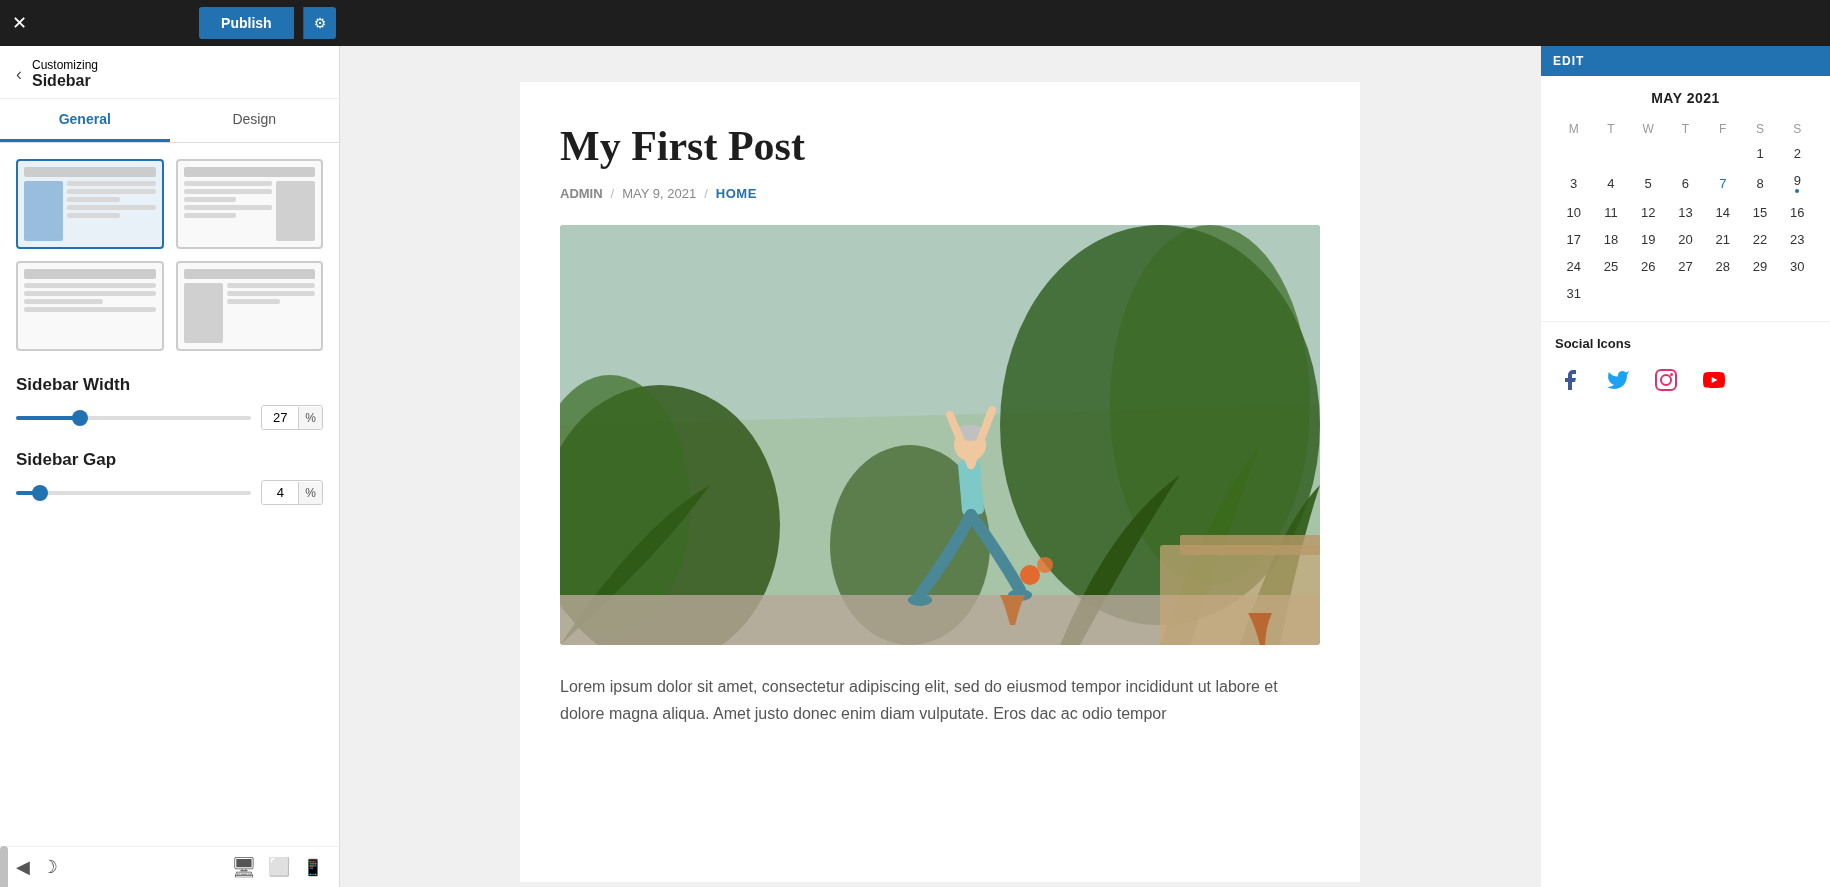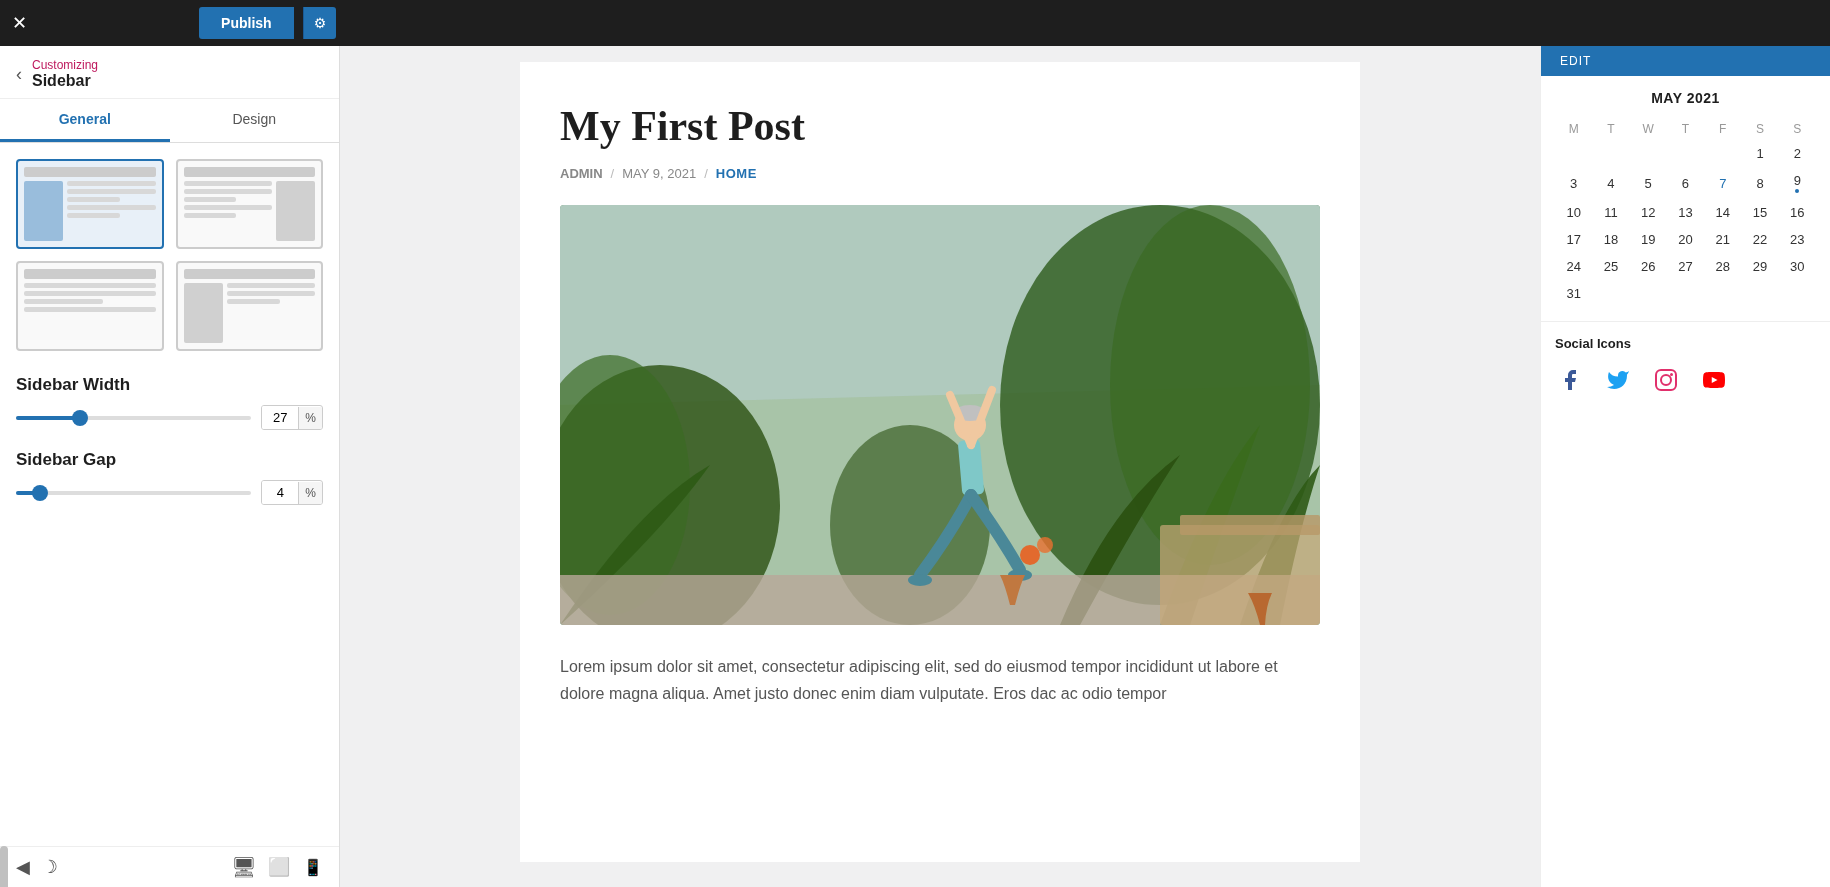--- a/index.html
+++ b/index.html
@@ -74,21 +74,21 @@
       align-items: center;
       gap: 10px;
     }
     #back-btn {
       background: none;
       border: none;
       font-size: 18px;
       cursor: pointer;
       color: #555;
     }
-    #sidebar-breadcrumb { font-size: 12px; color: #be185d; }
+    #sidebar-breadcrumb { font-size: 12px; color: #000000; }
     #sidebar-title { font-size: 16px; font-weight: 600; color: #1e1e1e; }
 
     
     #sidebar-tabs {
       display: flex;
       border-bottom: 1px solid #ddd;
     }
     .sidebar-tab {
       flex: 1;
       padding: 12px 0;
@@ -240,21 +240,21 @@
       font-size: 18px;
       color: #555;
     }
     .device-icons { display: flex; gap: 12px; }
 
     
     #preview-area {
       flex: 1;
       background: #f0f0f1;
       overflow-y: auto;
-      padding: 16px;
+      padding: 36px;
     }
     #preview-content {
       background: #fff;
       max-width: 840px;
       margin: 0 auto;
       padding: 40px 40px 60px;
       min-height: 800px;
     }
     #post-title {
       font-size: 42px;
@@ -298,23 +298,23 @@
       flex-shrink: 0;
       background: #fff;
       border-left: 1px solid #eee;
       padding: 0;
       overflow-y: auto;
     }
     #edit-bar {
       background: #2271b1;
       color: #fff;
       font-size: 12px;
-      font-weight: 400;
+      font-weight: 700;
       letter-spacing: 1px;
-      padding: 8px 19px;
+      padding: 8px 12px;
       cursor: pointer;
     }
     #search-box {
       display: flex;
       align-items: center;
       border-bottom: 1px solid #eee;
       padding: 8px 14px;
       gap: 8px;
     }
     #search-input {

